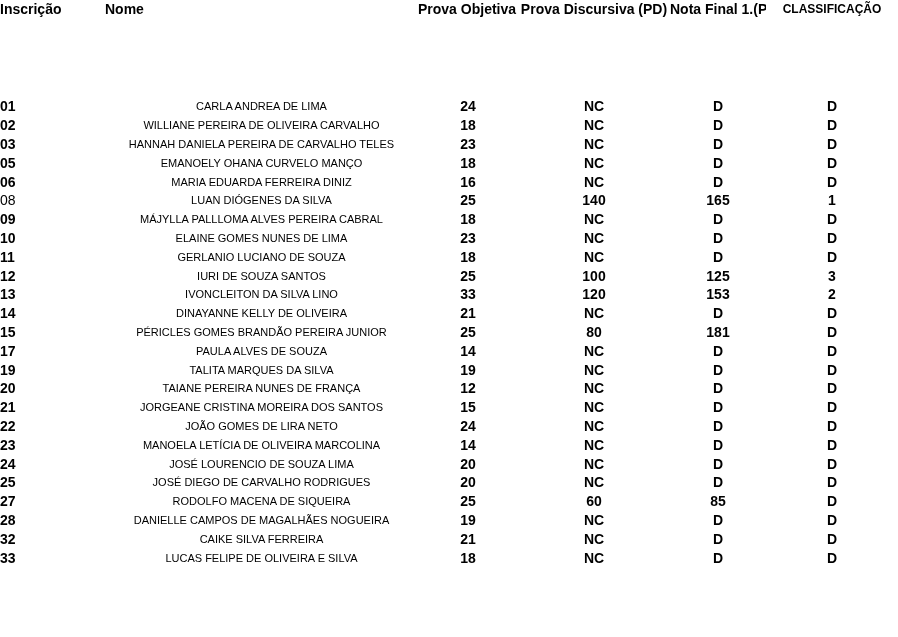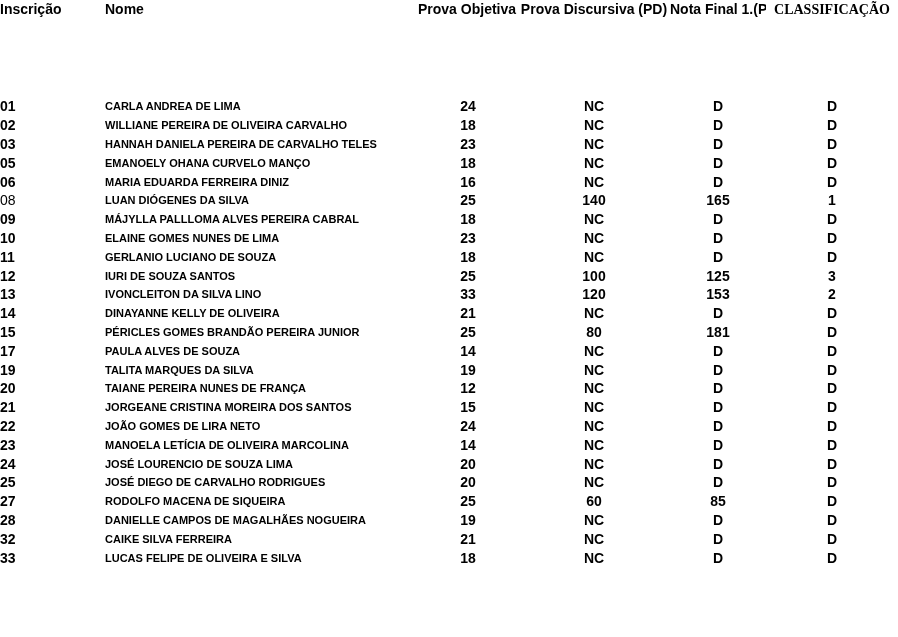--- a/index.html
+++ b/index.html
@@ -42,40 +42,39 @@
     padding-top: 17px;
   }
   th.h-nome {
     text-align: left;
     padding-left: 3px;
     padding-top: 17px;
   }
   th.h-center { text-align: center; padding-top: 17px; }
   th.h-classificacao {
     text-align: center;
-    font-size: 14px;
+    font-size: 12px;
     padding-top: 54px;
-    font-family: Liberation Serif, serif;
   }
   
   tbody td {
     height: 18.8px;
     vertical-align: middle;
   }
   td.c-inscricao {
     text-align: left;
     padding-left: 6px;
     font-weight: bold;
     font-size: 14px;
   }
   td.c-inscricao.regular { font-weight: normal; }
   td.c-nome {
-    text-align: left;
+    text-align: center;
     padding-left: 3px;
-    font-weight: bold;
+    font-weight: normal;
     font-size: 11px;
   }
   td.c-val {
     text-align: center;
     font-weight: bold;
     font-size: 14px;
   }
 </style>
 </head>
 <body>

